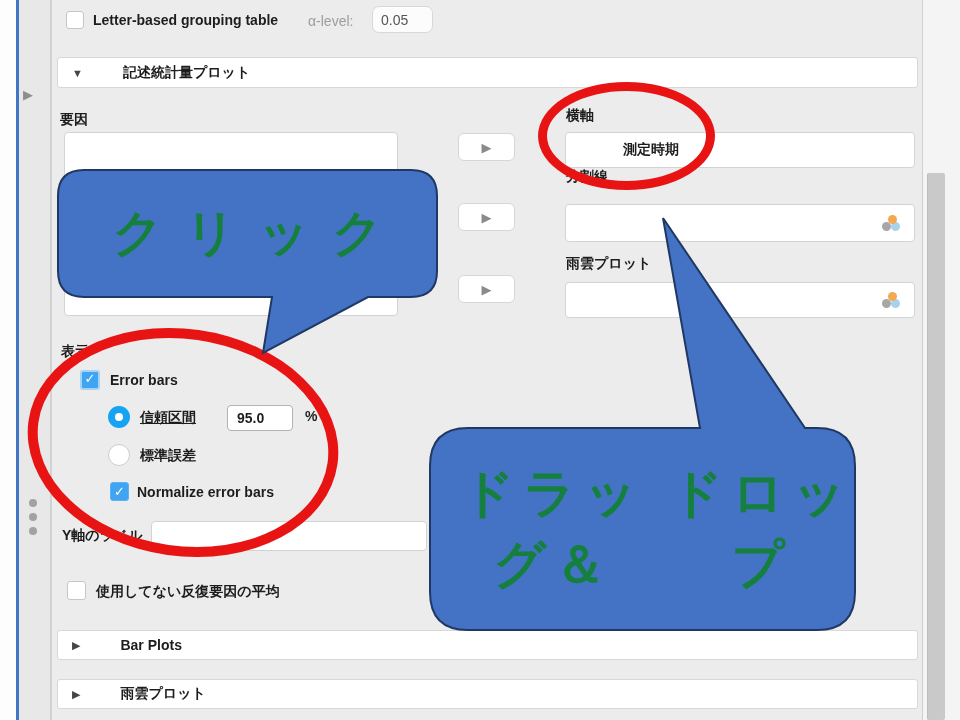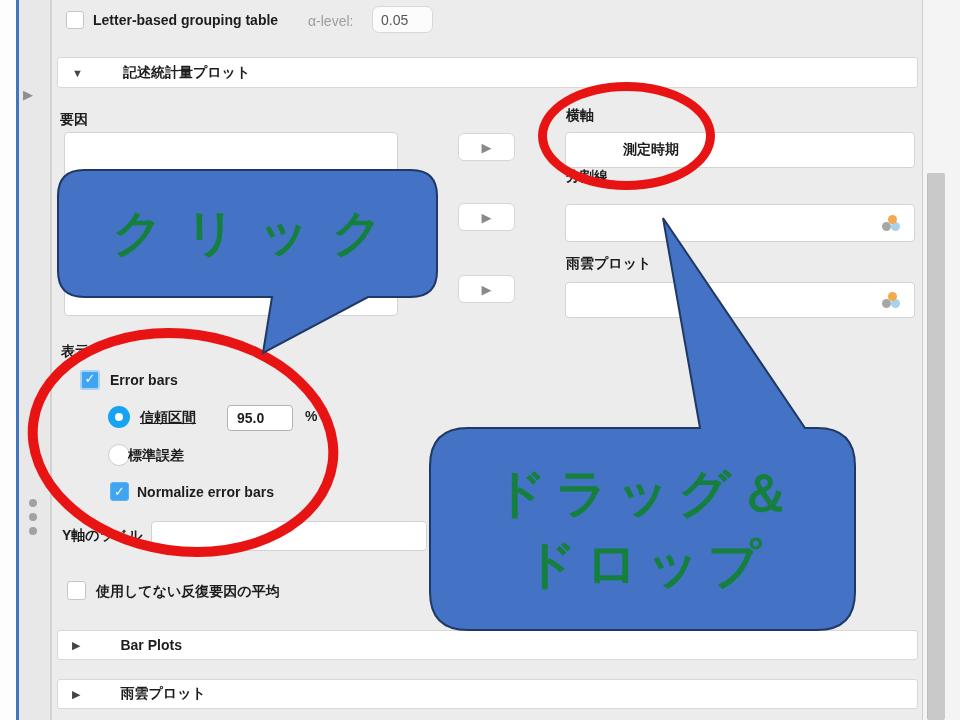--- a/index.html
+++ b/index.html
@@ -52,21 +52,21 @@
   .icon-cluster .c-orange{left:6px;top:0;background:#f2a950;z-index:2;}
   .num-field{background:#fff;border:1px solid #b2b2b2;border-radius:4px;box-sizing:border-box;
     display:flex;align-items:center;padding-left:9px;font-weight:600;}
   
   .red-oval{border:9px solid #e81414;border-radius:50%;box-sizing:border-box;z-index:5;}
   .bubble-svg{left:0;top:0;width:960px;height:720px;z-index:8;pointer-events:none;}
   .bubble-path{stroke:#1f3864;stroke-width:2px;}
   .bubble-text{z-index:9;color:#15803d;font-weight:bold;text-align:center;pointer-events:none;}
   .bubble-text-a{left:58px;top:170px;width:379px;height:127px;display:flex;align-items:center;justify-content:center;
     font-size:50px;letter-spacing:22px;padding-left:22px;box-sizing:border-box;}
-  .bubble-text-b{left:430px;top:427px;width:425px;height:203px;display:flex;flex-direction:column;
+  .bubble-text-b{left:430px;top:427px;width:425px;height:203px;display:flex;
     align-items:center;justify-content:center;font-size:52px;letter-spacing:8px;line-height:71px;padding-left:8px;box-sizing:border-box;}
 </style>
 </head>
 <body>
 
 <div class="screen">
 
   <div class="abs left-white"></div>
   <div class="abs left-blue-line"></div>
   <div class="abs left-strip"></div>
@@ -135,21 +135,21 @@
   <div class="abs lbl lbl-bold" style="left:110px;top:372px;">Error bars</div>
 
   <div class="abs radio selected" style="left:108px;top:406px;"></div>
   <div class="abs lbl lbl-jp" style="left:140px;top:409px;text-decoration:underline;">信頼区間</div>
   <div class="abs num-field" style="left:227px;top:405px;width:66px;height:26px;">
     <span>95.0</span>
   </div>
   <div class="abs lbl lbl-bold" style="left:305px;top:408px;">%</div>
 
   <div class="abs radio unselected" style="left:108px;top:444px;"></div>
-  <div class="abs lbl lbl-jp" style="left:128px;top:447px;font-family:Liberation Serif, serif;">標準誤差</div>
+  <div class="abs lbl lbl-jp" style="left:140px;top:447px;font-family:Liberation Serif, serif;">標準誤差</div>
 
   <div class="abs checkbox checked thin" style="left:110px;top:482px;width:19px;height:19px;">
     <span>✓</span>
   </div>
   <div class="abs lbl lbl-bold" style="left:137px;top:484px;">Normalize error bars</div>
 
   <div class="abs lbl lbl-jp" style="left:62px;top:527px;">Y軸のラベル</div>
   <div class="abs field" style="left:151px;top:521px;width:276px;height:30px;"></div>
 
   <div class="abs checkbox" style="left:67px;top:581px;width:19px;height:19px;"></div>

